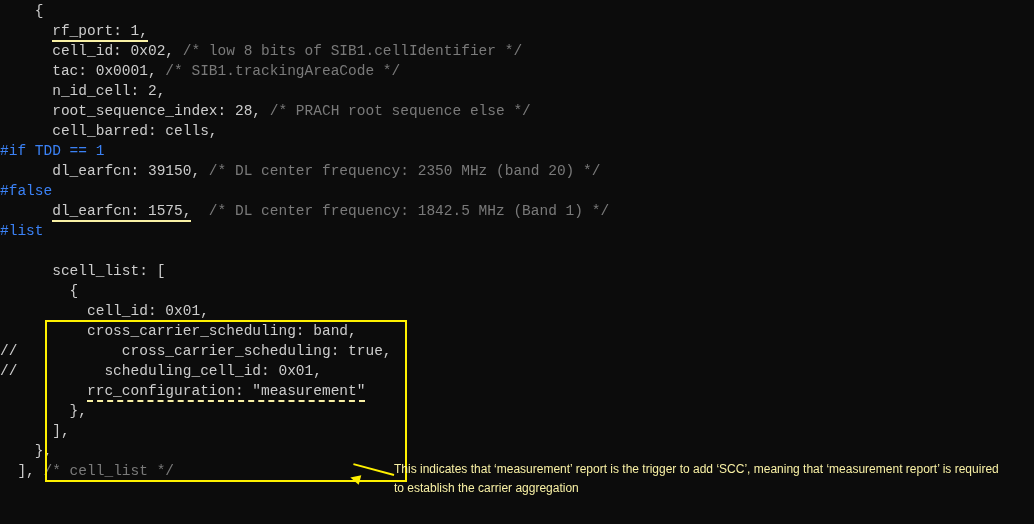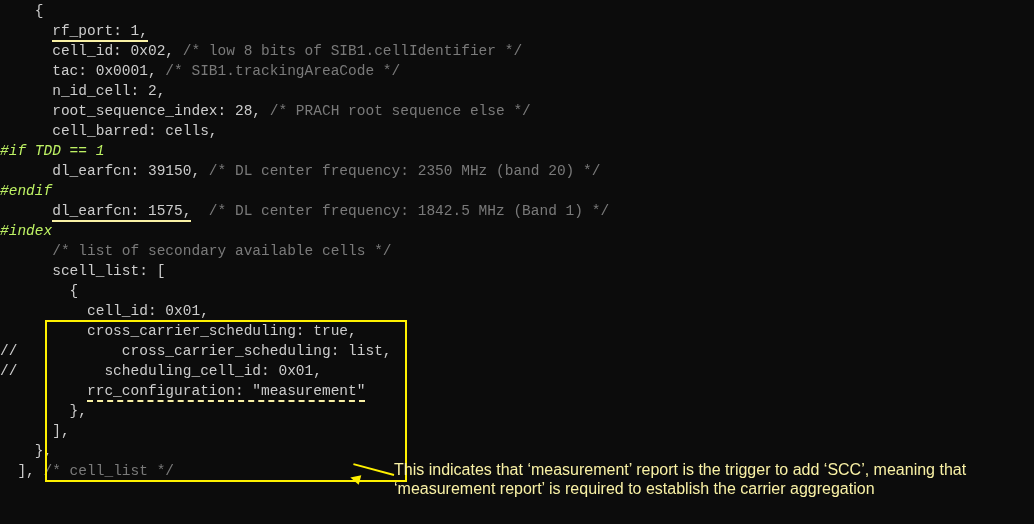--- a/index.html
+++ b/index.html
@@ -9,21 +9,21 @@
     font-size: 14.5px;
     line-height: 20px;
     color: #cccccc;
     width: 1034px;
     height: 524px;
     overflow: hidden;
     position: relative;
     padding-top: 1px;
   }
   .line { white-space: pre; }
-  .pp { color: #bef264; font-style: italic; }      
+  .pp { color: #3b82f6; }      
   .comm { color: #7a7a7a; }
   .txt { color: #cccccc; }
 
   .ul-yellow {
     border-bottom: 2px solid #f9f1a5;
     padding-bottom: 1px;
     text-align: center;
   }
   .ul-dashed {
     border-bottom: 2px dashed #f9f1a5;
@@ -66,21 +66,21 @@
     pointer-events: none;
   }
 
   .annotation {
     position: absolute;
     left: 394px;
     top: 460px;
     width: 610px;
     color: #f9f1a5;
     font-family: "Segoe UI", "Arial", sans-serif;
-    font-size: 16px;
+    font-size: 12px;
     line-height: 19px;
   }
 </style>
 </head>
 <body>
 
 <div class="line txt">    {</div>
 
 <div class="line"><span class="txt">      </span><span class="txt ul-yellow">rf_port: 1,</span></div>
 
@@ -92,34 +92,34 @@
 
 <div class="line"><span class="txt">      root_sequence_index: 28, </span><span class="comm">/* PRACH root sequence else */</span></div>
 
 <div class="line txt">      cell_barred: cells,</div>
 <div class="line txt"></div>
 
 <div class="line pp">#if TDD == 1</div>
 
 <div class="line"><span class="txt">      dl_earfcn: 39150, </span><span class="comm">/* DL center frequency: 2350 MHz (band 20) */</span></div>
 
-<div class="line pp">#endif</div>
+<div class="line pp">#false</div>
 
 <div class="line"><span class="txt">      </span><span class="txt ul-yellow">dl_earfcn: 1575,</span><span class="txt">  </span><span class="comm">/* DL center frequency: 1842.5 MHz (Band 1) */</span></div>
 
-<div class="line pp">#index</div>
+<div class="line pp">#list</div>
 <div class="line txt"></div>
 
-<div class="line"><span class="txt">      </span><span class="comm">/* list of secondary available cells */</span></div>
+<div class="line"><span class="txt">      </span></div>
 
 <div class="line txt">      scell_list: [</div>
 <div class="line txt">        {</div>
 <div class="line txt">          cell_id: 0x01,</div>
-<div class="line txt">          cross_carrier_scheduling: true,</div>
-<div class="line txt">//            cross_carrier_scheduling: list,</div>
+<div class="line txt">          cross_carrier_scheduling: band,</div>
+<div class="line txt">//            cross_carrier_scheduling: true,</div>
 <div class="line txt">//          scheduling_cell_id: 0x01,</div>
 
 <div class="line"><span class="txt">          </span><span class="txt ul-dashed">rrc_configuration: "measurement"</span></div>
 
 <div class="line txt">        },</div>
 <div class="line txt">      ],</div>
 <div class="line txt">    },</div>
 
 <div class="line"><span class="txt">  ], </span><span class="comm">/* cell_list */</span></div>
 

